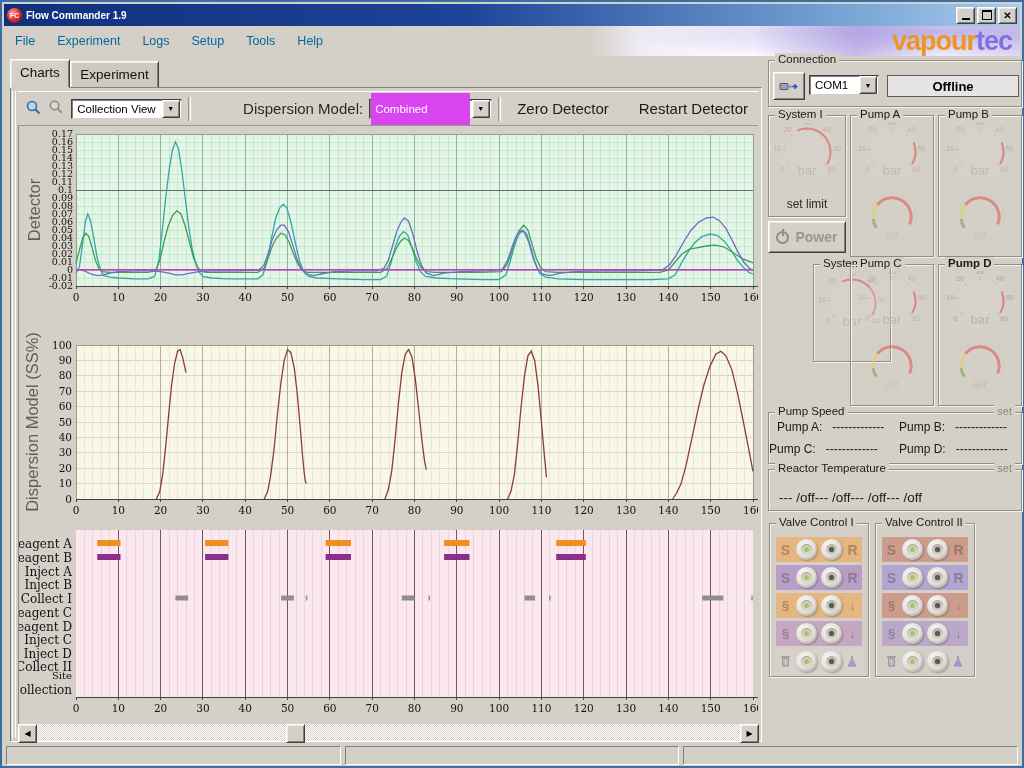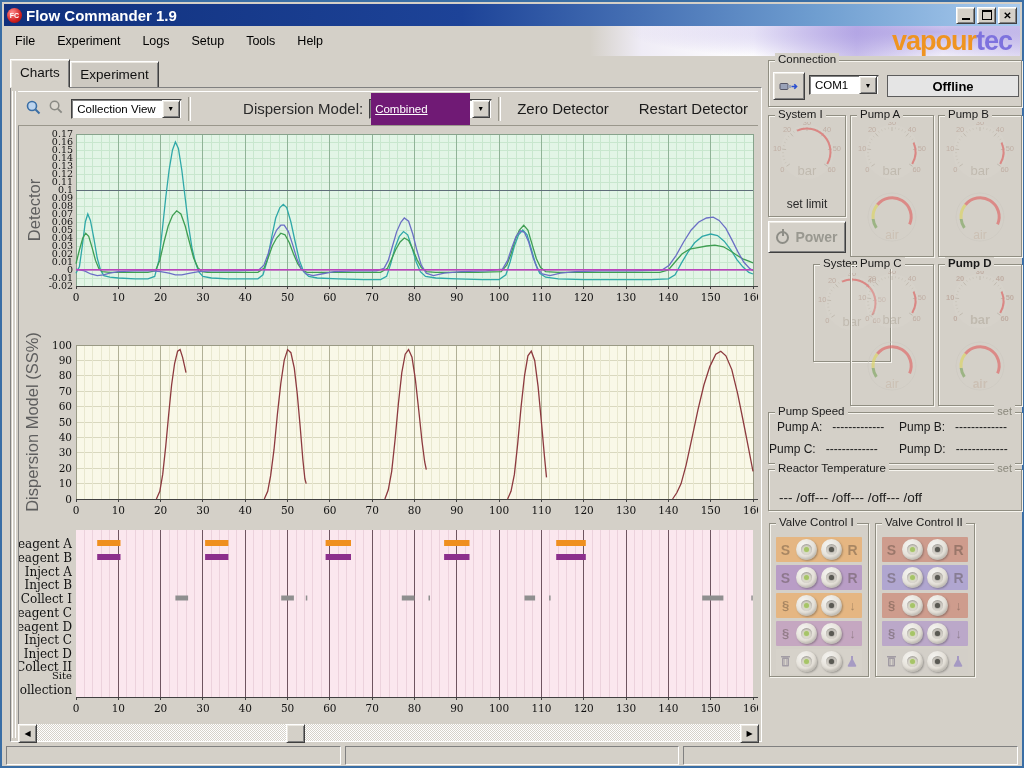--- a/index.html
+++ b/index.html
@@ -13,28 +13,28 @@
   .groupbox{position:absolute;border:1px solid #908e82;box-shadow:1px 1px 0 #f6f4ee, inset 1px 1px 0 #f6f4ee;}
   .gb-title{position:absolute;top:-8px;left:6px;background:#d4d0c8;padding:0 3px;font-size:11.5px;color:#1a1a1a;white-space:nowrap;}
   .gb-set{position:absolute;top:-8px;right:6px;background:#d4d0c8;padding:0 3px;font-size:11px;color:#8a887c;}
   
   #titlebar{position:absolute;left:2px;top:2px;right:2px;height:22px;
      background:linear-gradient(to right,#10307c 0%,#1d4398 45%,#6f9ed0 80%,#a9cbee 100%);
      display:flex;align-items:center;padding:0 3px;box-sizing:border-box;}
   #app-icon{width:15px;height:15px;border-radius:50%;
      background:radial-gradient(circle at 35% 30%,#ff9090,#d22020 60%,#7a0c0c);
      color:#fff;font-size:7px;font-weight:bold;display:flex;align-items:center;justify-content:center;margin-right:4px;}
-  #win-title{color:#fff;font-weight:bold;font-size:15px;flex:1;}
+  #win-title{color:#fff;font-weight:bold;font-size:10px;flex:1;}
   .winbtn{width:17px;height:15px;margin-left:2px;font-size:10px;font-weight:bold;color:#000;
      display:flex;align-items:center;justify-content:center;cursor:default;}
   .btn-min i{display:block;width:8px;height:2px;background:#000;margin-top:7px;}
   .btn-max i{display:block;width:8px;height:7px;border:1px solid #000;border-top:2px solid #000;}
   
   #menubar{position:absolute;left:2px;top:24px;right:2px;height:30px;display:flex;align-items:center;}
-  .menu-item{padding:3px 11px;font-size:12.5px;color:#000000;}
+  .menu-item{padding:3px 11px;font-size:12.5px;color:#0369a1;}
   #logo{position:absolute;right:2px;top:24px;width:430px;height:30px;
      background:
        radial-gradient(130% 190% at 80% 20%, rgba(140,120,215,0.55) 0%, rgba(140,120,215,0) 55%),
        linear-gradient(to right,#d4d0c8 0%,#efecf6 12%,#ffffff 38%,#cfc6ee 62%,#ffffff 82%,#e8e4f6 100%);
      display:flex;align-items:center;justify-content:flex-end;padding-right:8px;box-sizing:border-box;}
   #logo span{font-size:27px;font-weight:bold;letter-spacing:-1px;line-height:26px;}
   
   .tab{position:absolute;box-sizing:border-box;text-align:center;
      border:1px solid;border-color:#ffffff #404040 #d4d0c8 #ffffff;
      box-shadow:inset 1px 1px 0 #ece9e2, inset -1px 0 0 #808080;
@@ -136,21 +136,21 @@
             <line x1="10.5" y1="10.5" x2="14.5" y2="14.5" stroke="#8a8a84" stroke-width="2"></line>
           </svg>
       </span>
       <span class="combo field" style="width:150px;margin-left:4px;">
         <span class="txt">Collection View</span>
         <span class="arrowbtn up">▼</span>
       </span>
       <span class="tb-sep"></span>
       <span class="tb-label">Dispersion Model:</span>
       <span class="combo field" style="width:172px;">
-        <span class="txt" style="background:#701a75;color:#fff;text-decoration:underline;">Combined</span>
+        <span class="txt" style="background:#d946ef;color:#fff;">Combined</span>
         <span class="arrowbtn up">▼</span>
       </span>
       <span class="tb-sep"></span>
       <span class="tb-button">Zero Detector</span>
       <span style="width:14px;"></span>
       <span class="tb-button">Restart  Detector</span>
     </div>
 
     <div id="chart-detector" class="chartbox" style="top:39px;height:192px;">
         <svg width="739" height="192" style="display:block">

